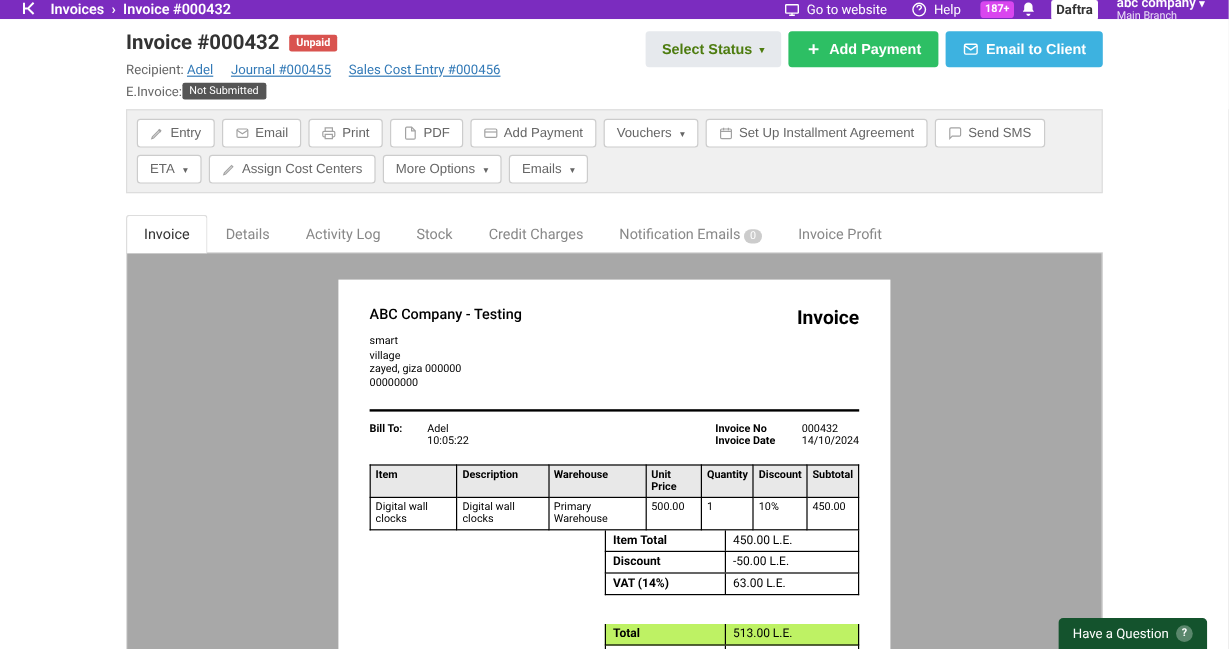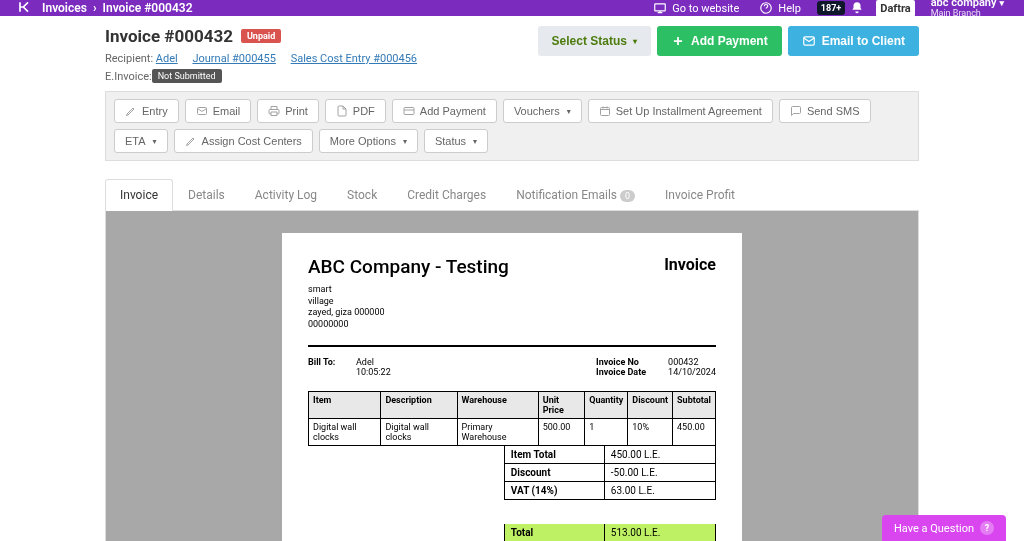--- a/index.html
+++ b/index.html
@@ -4,21 +4,21 @@
 <style>
 * { box-sizing: border-box; margin: 0; padding: 0; }
 body { font-family: -apple-system, BlinkMacSystemFont, "Segoe UI", Roboto, Arial, sans-serif; font-size: 12px; color: #333; background: #fff; width: 1024px; height: 541px; overflow: hidden; position: relative; }
 
 .topbar { background: #7b2cbf; height: 16px; display: flex; align-items: center; padding: 0 10px; color: #fff; }
 .topbar .nav-back { padding: 0 8px; cursor: pointer; }
 .topbar .breadcrumb { display: flex; align-items: center; gap: 6px; font-size: 12px; font-weight: 600; }
 .topbar .spacer { flex: 1; }
 .topbar .r-item { display: flex; align-items: center; gap: 5px; padding: 0 10px; cursor: pointer; font-size: 11px; }
 .topbar .r-item .ico { width: 14px; height: 14px; display: inline-flex; align-items: center; justify-content: center; }
-.topbar .badge-notif { background: #0f172a; color: #fff; font-size: 9px; padding: 2px 4px; border-radius: 3px; font-weight: 700; }
+.topbar .badge-notif { background: #d946ef; color: #fff; font-size: 9px; padding: 2px 4px; border-radius: 3px; font-weight: 700; }
 .topbar .logo-box { background: #fff; color: #333; padding: 2px 4px; font-size: 11px; font-weight: 700; border-radius: 2px; }
 .topbar .company { line-height: 1.1; }
 .topbar .company .main { font-weight: 600; }
 .topbar .company .sub { font-size: 9px; opacity: 0.85; }
 .topbar .chev { font-size: 9px; margin-left: 3px; }
 
 .subhead { background: #fff; padding: 10px 105px 8px 105px; display: flex; justify-content: space-between; align-items: flex-start; }
 .subhead .left h2 { font-size: 17px; font-weight: 700; color: #333; display: flex; align-items: center; gap: 8px; }
 .subhead .unpaid-badge { background: #d9534f; color: #fff; font-size: 9px; padding: 2px 6px; border-radius: 2px; font-weight: 700; }
 .subhead .meta { margin-top: 6px; font-size: 11px; color: #666; }
@@ -40,41 +40,41 @@
 .toolbar .t-btn .caret { font-size: 8px; margin-left: 2px; }
 
 .tabs { display: flex; margin-top: 18px; border-bottom: 1px solid #ddd; }
 .tabs .tab { padding: 8px 14px; font-size: 12px; color: #888; cursor: pointer; border: 1px solid transparent; border-bottom: none; background: transparent; }
 .tabs .tab.active { background: #fff; border-color: #ddd; color: #333; border-radius: 3px 3px 0 0; margin-bottom: -1px; }
 .tabs .tab .count { background: #ccc; color: #fff; font-size: 9px; padding: 1px 5px; border-radius: 8px; margin-left: 3px; }
 
 .preview-wrap { background: #a8a8a8; padding: 22px 0; min-height: 380px; display: flex; justify-content: center; border: 1px solid #ddd; border-top: none; }
 .invoice-doc { background: #fff; width: 460px; padding: 22px 26px; font-size: 10px; color: #000; }
 .invoice-doc .head { display: flex; justify-content: space-between; align-items: flex-start; }
-.invoice-doc .head .co { font-size: 19px; font-weight: 500; }
+.invoice-doc .head .co { font-size: 12px; font-weight: 500; }
 .invoice-doc .head .inv-word { font-size: 16px; font-weight: 700; }
 .invoice-doc .addr { margin-top: 6px; line-height: 1.3; font-size: 9px; }
 .invoice-doc .hr { border-top: 2px solid #000; margin: 14px 0 10px 0; }
 .invoice-doc .billrow { display: flex; justify-content: space-between; font-size: 9px; }
 .invoice-doc .billrow .lbl { font-weight: 700; width: 48px; }
 .invoice-doc .billrow .meta-right { text-align: right; }
 .invoice-doc .billrow .meta-right .mr-row { display: flex; gap: 12px; }
 .invoice-doc .billrow .meta-right .mr-row .k { font-weight: 700; min-width: 60px; text-align: left; }
 .invoice-doc table { width: 100%; border-collapse: collapse; margin-top: 14px; font-size: 9px; }
 .invoice-doc th, .invoice-doc td { border: 1px solid #000; padding: 3px 4px; text-align: left; vertical-align: top; }
 .invoice-doc th { background: #e8e8e8; font-weight: 700; }
 .invoice-doc .totals { margin-top: 0; }
 .invoice-doc .totals .trow { display: flex; border-left: 1px solid #000; border-right: 1px solid #000; border-bottom: 1px solid #000; }
 .invoice-doc .totals .trow .k { width: 100px; padding: 3px 6px; font-weight: 700; border-right: 1px solid #000; }
 .invoice-doc .totals .trow .v { flex: 1; padding: 3px 6px; }
 .invoice-doc .totals .trow.hl { background: #bef264; margin-top: 24px; }
 .invoice-doc .totals-wrap { display: flex; justify-content: flex-end; }
 .invoice-doc .totals-inner { width: 52%; }
 
-.help-float { position: fixed; bottom: 0; right: 18px; background: #d946ef; color: #fff; padding: 6px 12px; font-size: 11px; border-radius: 4px 4px 0 0; display: flex; align-items: center; gap: 6px; cursor: pointer; }
+.help-float { position: fixed; bottom: 0; right: 18px; background: #14532d; color: #fff; padding: 6px 12px; font-size: 11px; border-radius: 4px 4px 0 0; display: flex; align-items: center; gap: 6px; cursor: pointer; }
 .help-float .q { background: rgba(255,255,255,0.3); width: 14px; height: 14px; border-radius: 50%; display: inline-flex; align-items: center; justify-content: center; font-size: 9px; font-weight: 700; }
 </style>
 </head>
 <body>
 
 <div class="topbar">
   <div class="nav-back">
     <svg width="16" height="16" viewBox="0 0 24 24" fill="none" stroke="#fff" stroke-width="2.5">
         <path d="M15 5l-7 7 7 7M3 12h4M3 5v14"></path>
       </svg>
@@ -243,21 +243,21 @@
             <path d="M3 21l3-1 12-12-2-2L4 18l-1 3z"></path>
           </svg>
         </span>
         <span>Assign Cost Centers</span>
       </button>
     <button class="t-btn">
         <span>More Options</span>
         <span class="caret">▾</span>
       </button>
     <button class="t-btn">
-        <span>Status</span>
+        <span>Emails</span>
         <span class="caret">▾</span>
       </button>
   </div>
 
   <div class="tabs">
     <div class="tab active">Invoice</div>
     <div class="tab">Details</div>
     <div class="tab">Activity Log</div>
     <div class="tab">Stock</div>
     <div class="tab">Credit Charges</div>

